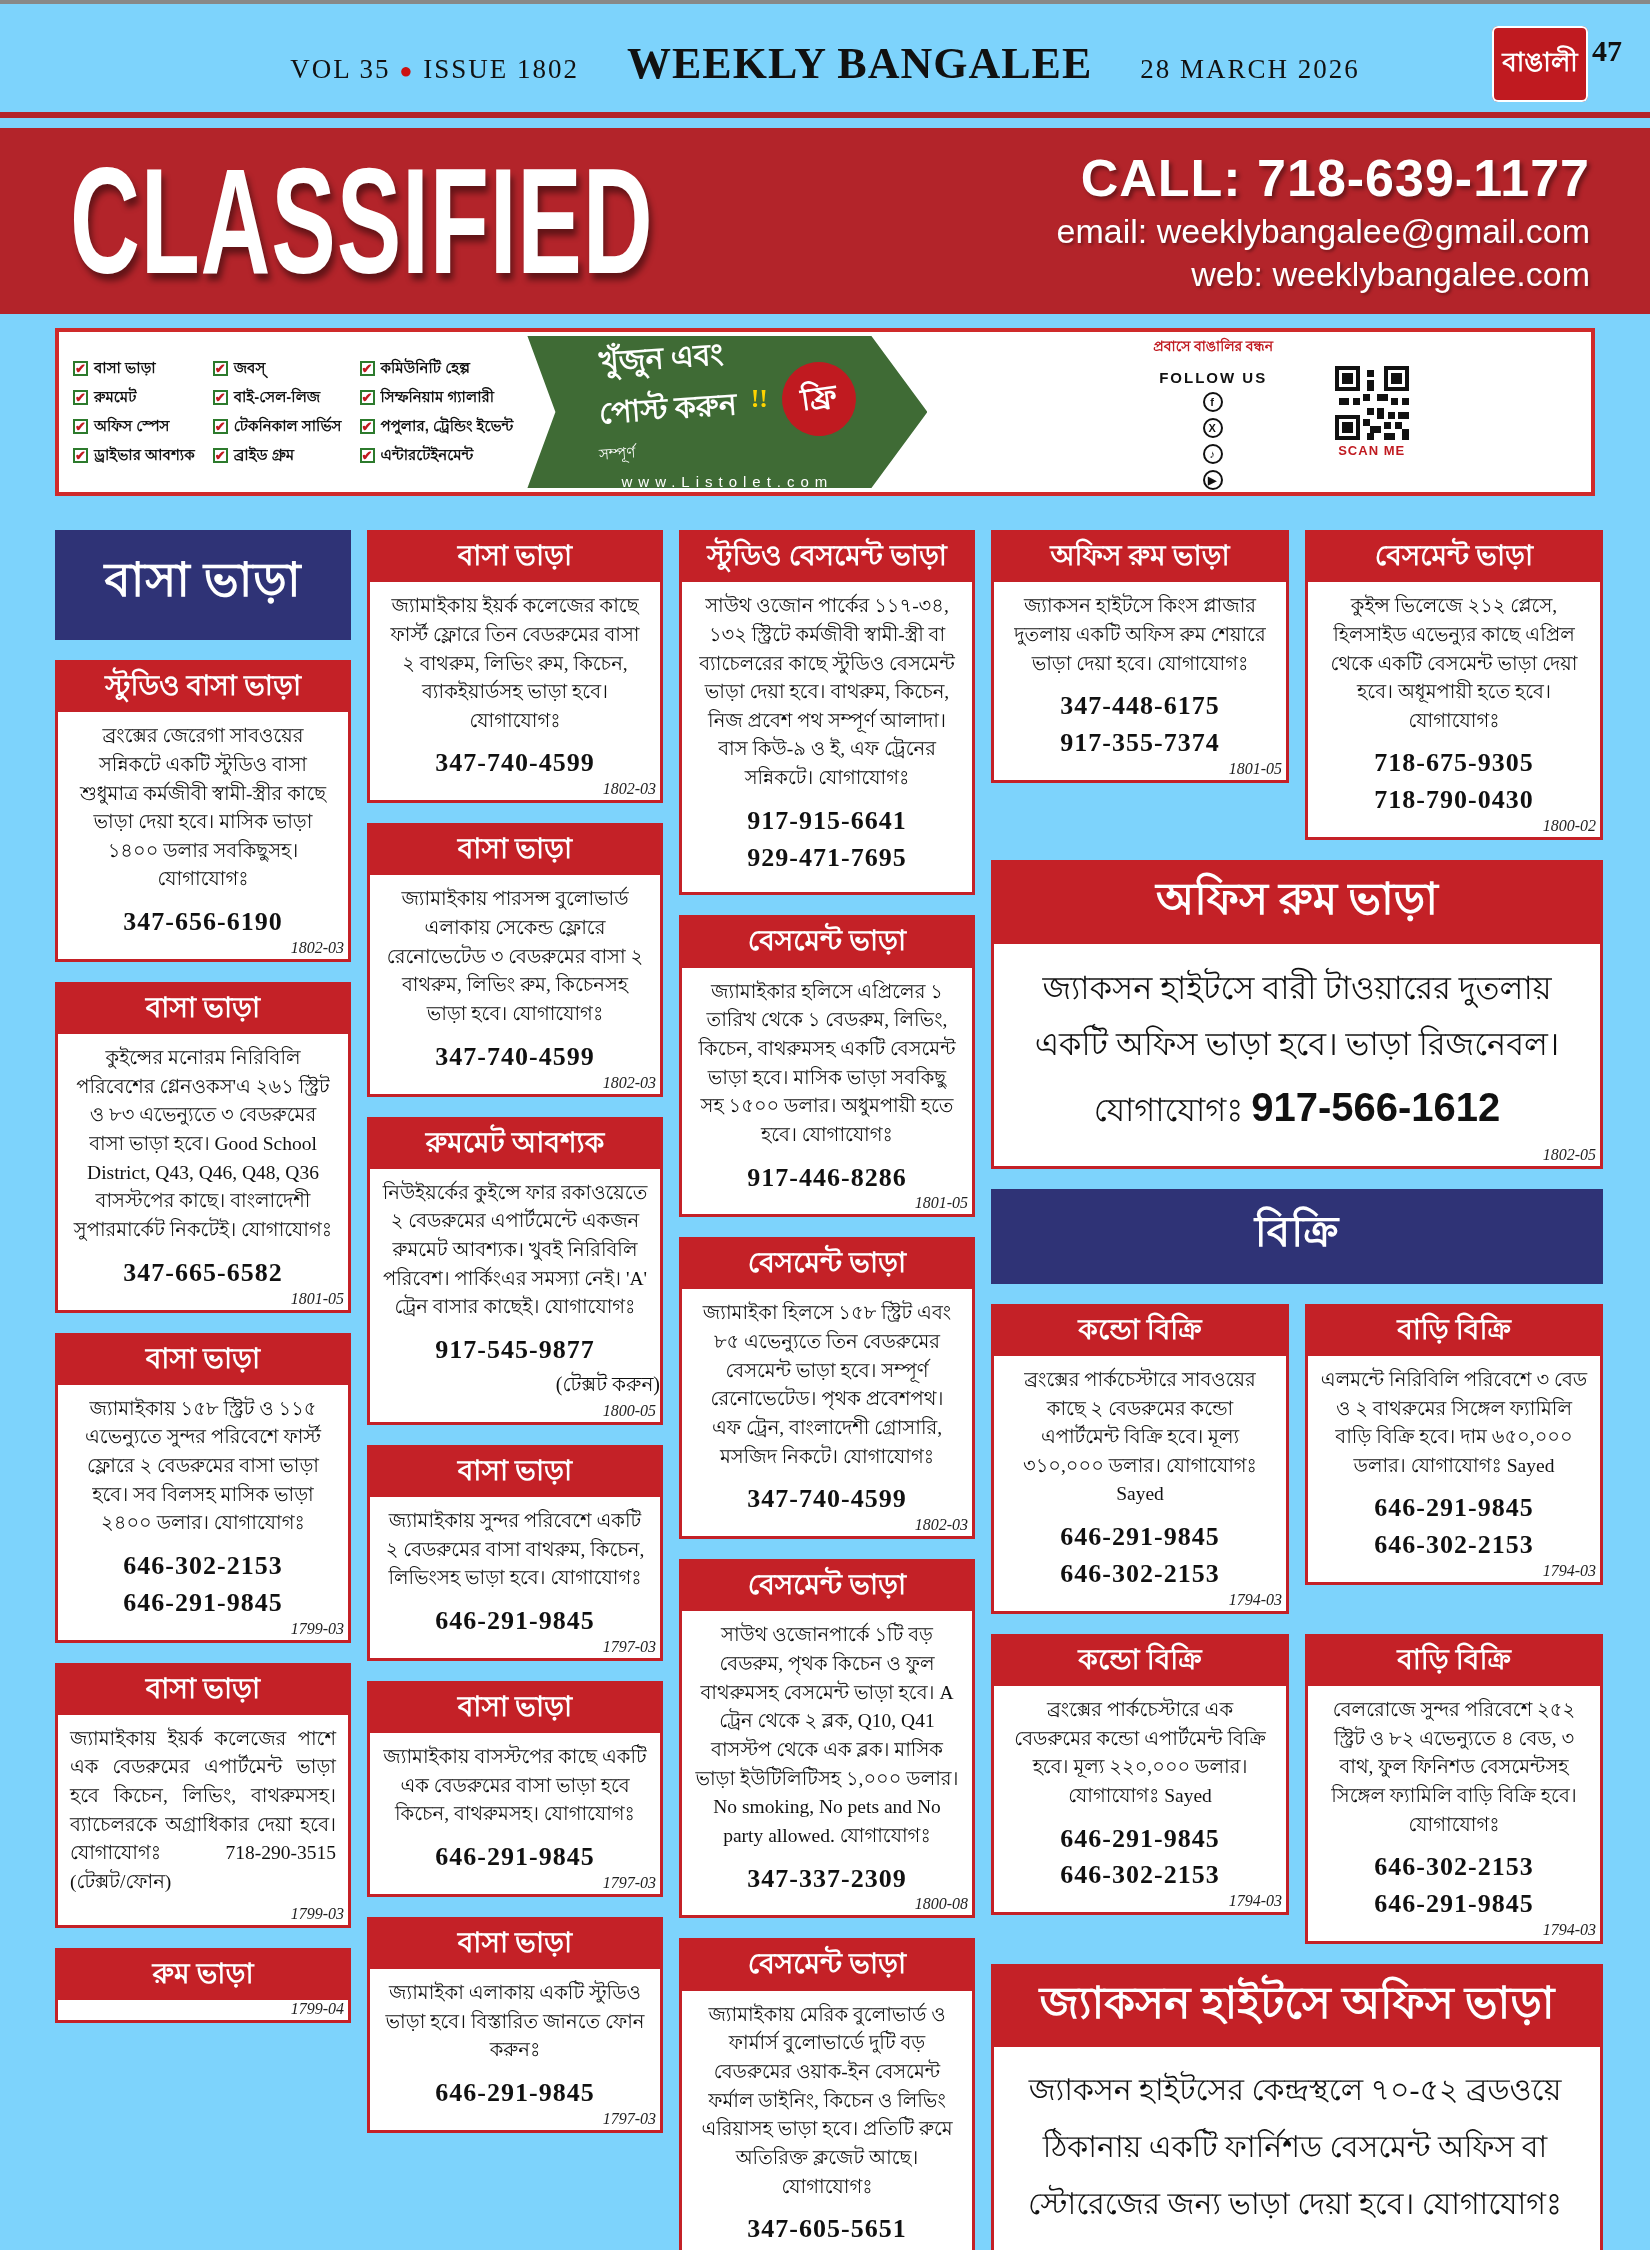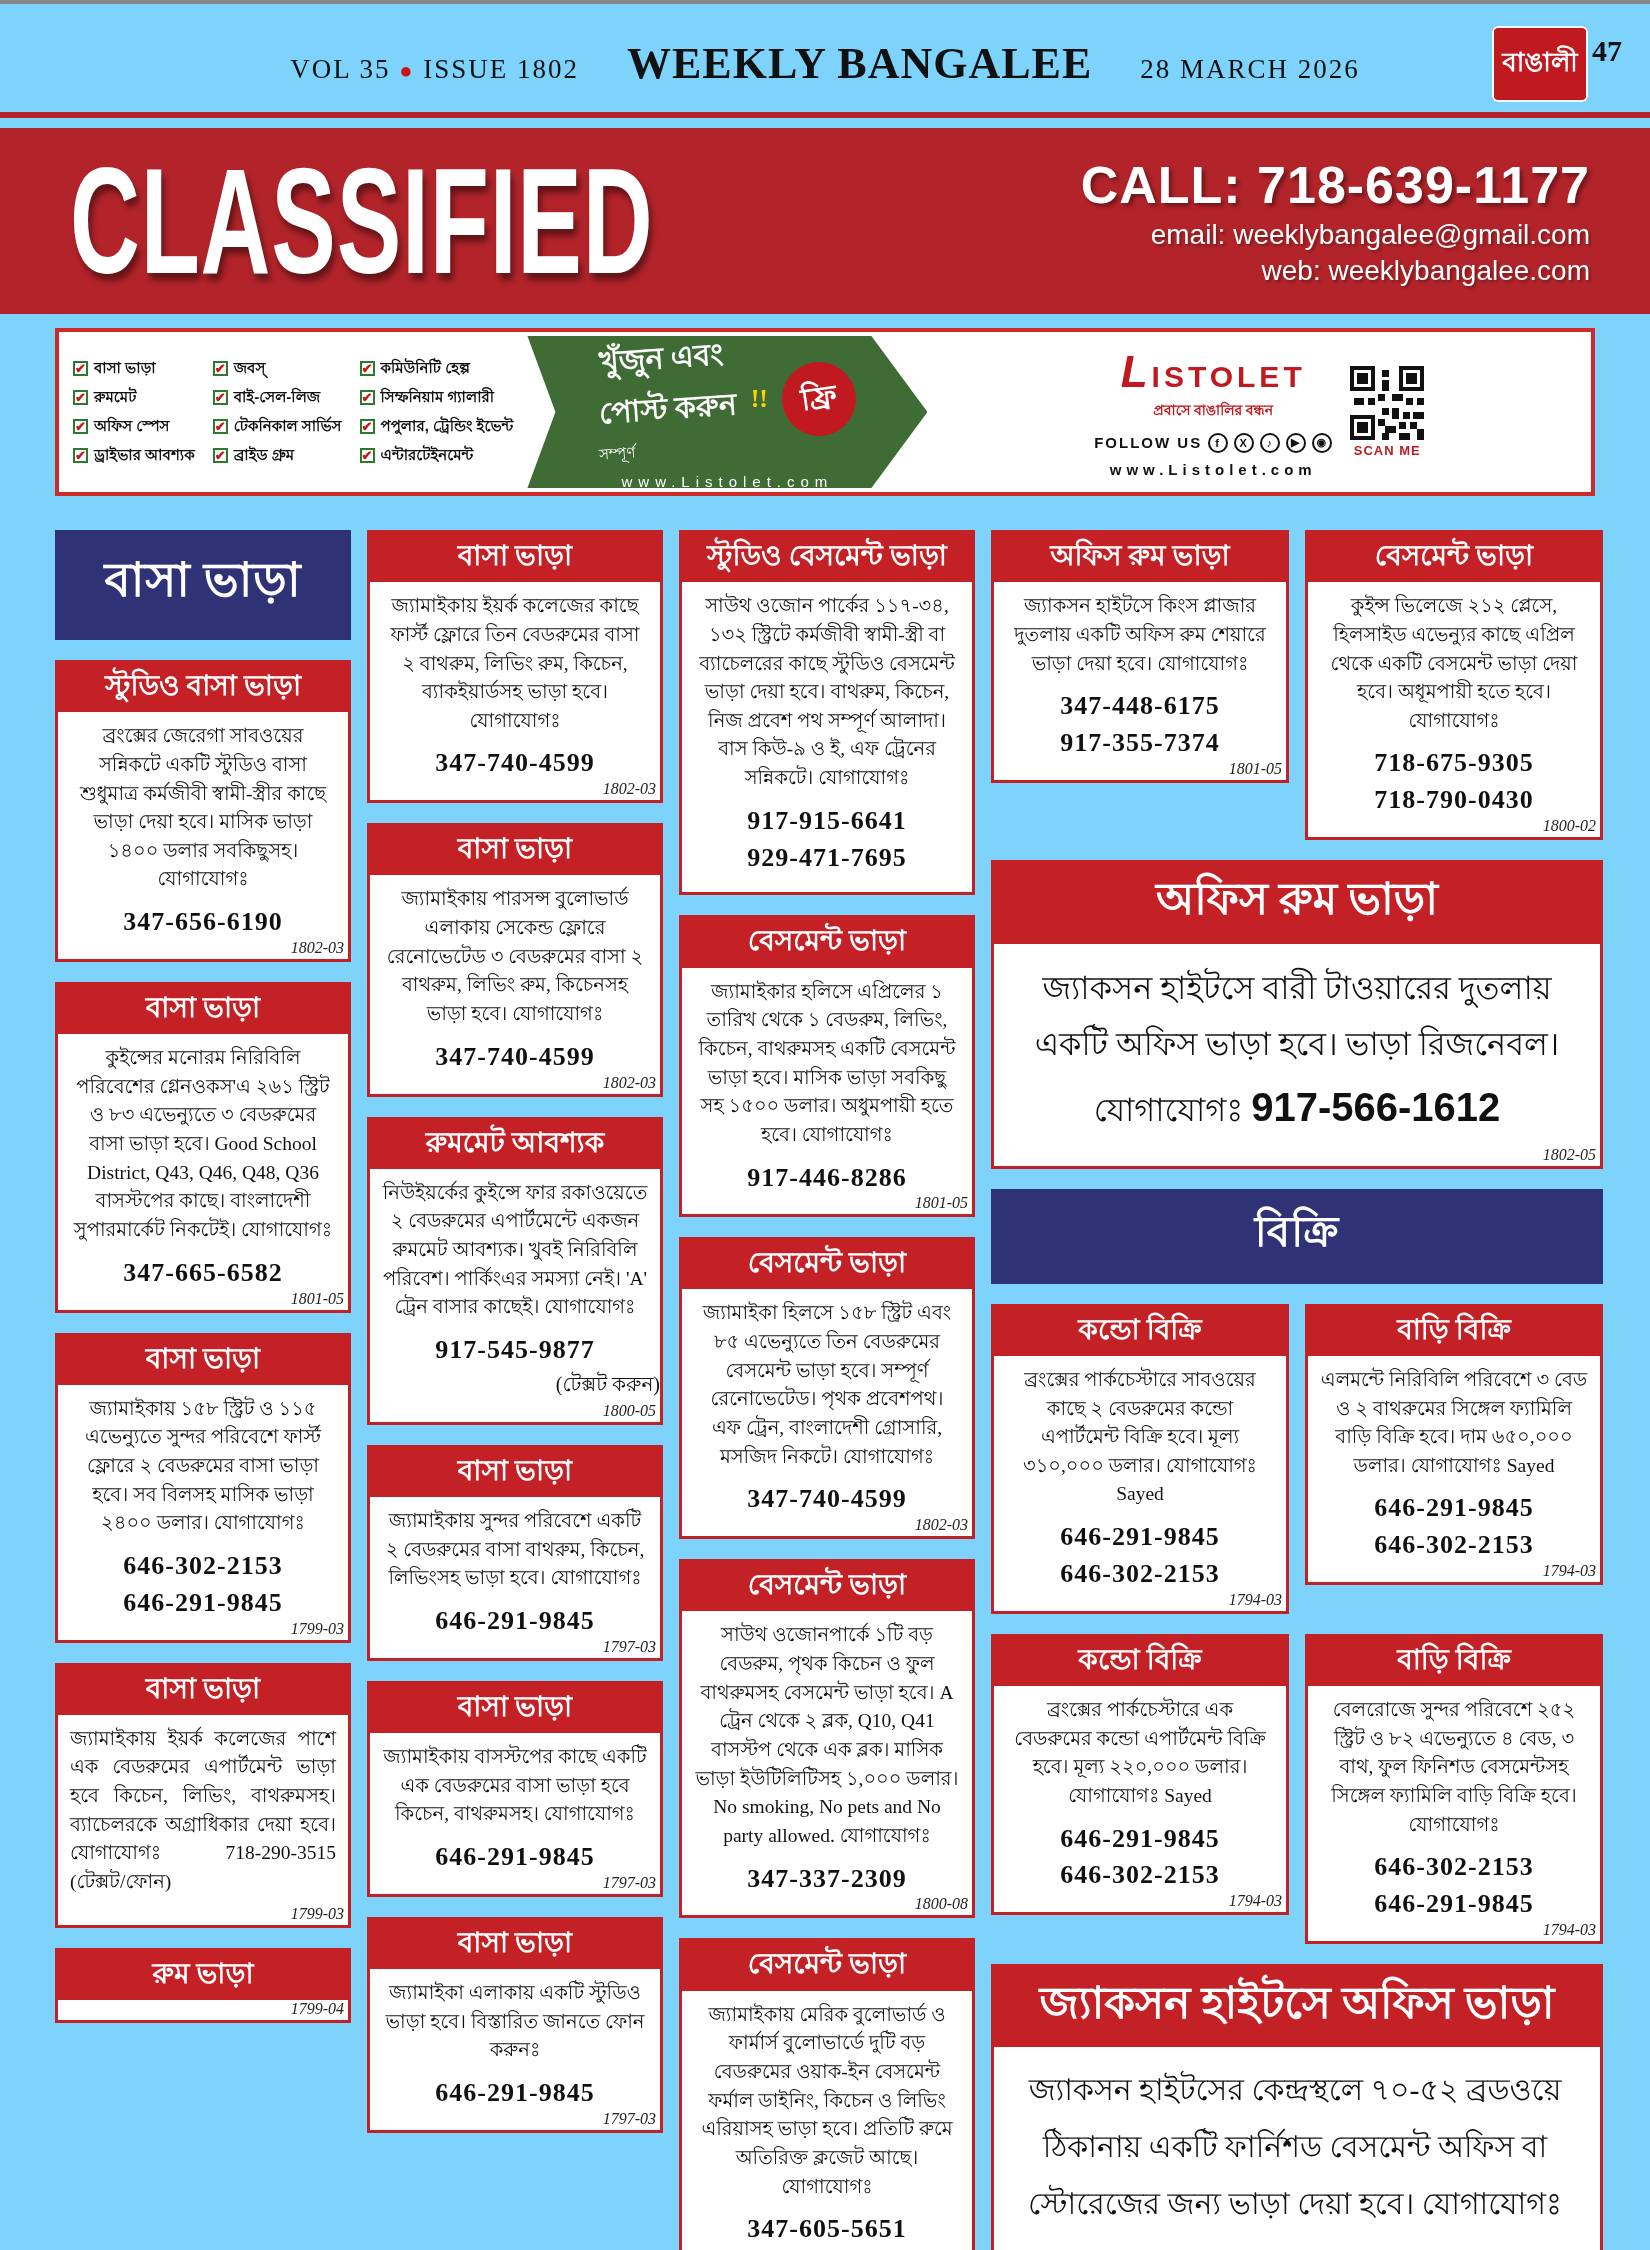--- a/index.html
+++ b/index.html
@@ -36,21 +36,21 @@
     display:flex;align-items:center;justify-content:space-between;
     padding:0 60px 0 70px;
   }
   .classified-title{
     color:#fff;font-family:"Liberation Sans",sans-serif;font-weight:800;
     font-size:118px;letter-spacing:1px;transform:scale(.82,1.28);transform-origin:left center;
     text-shadow:4px 5px 6px rgba(0,0,0,.45);white-space:nowrap;
   }
   .contact-block{text-align:right;color:#fff;font-family:"Liberation Sans",sans-serif;}
   .contact-call{font-size:52px;font-weight:800;letter-spacing:1px;text-shadow:3px 3px 4px rgba(0,0,0,.4);}
-  .contact-email,.contact-web{font-size:28px;margin-top:4px;text-shadow:2px 2px 3px rgba(0,0,0,.35);}
+  .contact-email,.contact-web{font-size:34px;margin-top:4px;text-shadow:2px 2px 3px rgba(0,0,0,.35);}
   
   .listolet{
     margin:0 55px 34px 55px;height:168px;border:4px solid #cf2a2a;background:#fff;
     display:flex;align-items:stretch;overflow:hidden;
   }
   .cats{display:grid;grid-template-columns:auto auto auto;gap:4px 18px;align-content:center;
     padding:10px 14px;font-family:"Liberation Sans",sans-serif;}
   .cat{display:flex;align-items:center;gap:6px;font-size:15px;font-weight:bold;white-space:nowrap;}
   .chk{width:15px;height:15px;border:2px solid #2c7a2c;display:inline-flex;align-items:center;
     justify-content:center;color:#c01a20;font-size:13px;line-height:1;flex:0 0 auto;}
@@ -68,21 +68,21 @@
   }
   .promo-sub{font-size:15px;margin-top:2px;transform:rotate(-4deg);}
   .promo-url{margin-top:10px;font-family:"Liberation Sans",sans-serif;font-size:15px;letter-spacing:6px;}
   .brandbox{flex:1;display:flex;align-items:center;justify-content:center;gap:18px;padding:6px 10px;}
   .brand-col{text-align:center;}
   .brand-name{color:#c01a20;font-family:"Liberation Sans",sans-serif;font-weight:800;
     font-size:30px;letter-spacing:4px;}
   .brand-name .mark{font-size:44px;font-style:italic;}
   .brand-tag{color:#c01a20;font-size:14px;font-weight:bold;margin-top:2px;}
   .follow{margin-top:10px;font-family:"Liberation Sans",sans-serif;font-weight:bold;font-size:15px;
-    letter-spacing:2px;display:flex;align-items:center;gap:6px;justify-content:flex-start;}
+    letter-spacing:2px;display:flex;align-items:center;gap:6px;justify-content:flex-start;flex-direction:column;}
   .soc{width:20px;height:20px;border:2px solid #111;border-radius:50%;display:inline-flex;
     align-items:center;justify-content:center;font-size:11px;font-weight:bold;}
   .brand-url{margin-top:8px;font-family:"Liberation Sans",sans-serif;font-weight:bold;
     font-size:15px;letter-spacing:5px;}
   .qr-col{text-align:center;}
   .qr{width:74px;height:74px;display:block;margin:0 auto;}
   .scanme{color:#c01a20;font-family:"Liberation Sans",sans-serif;font-weight:800;font-size:13px;
     letter-spacing:1px;margin-top:3px;}
   
   .grid{display:grid;grid-template-columns:296px 296px 296px 612px;gap:0 16px;padding:0 55px;}

